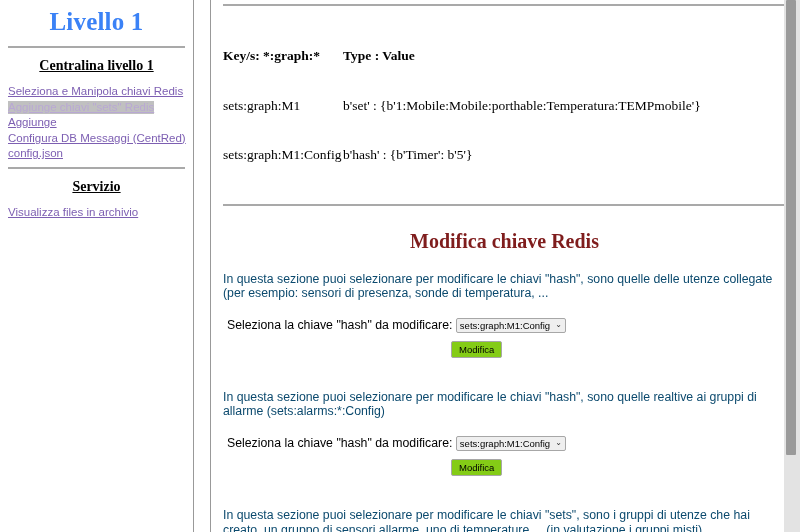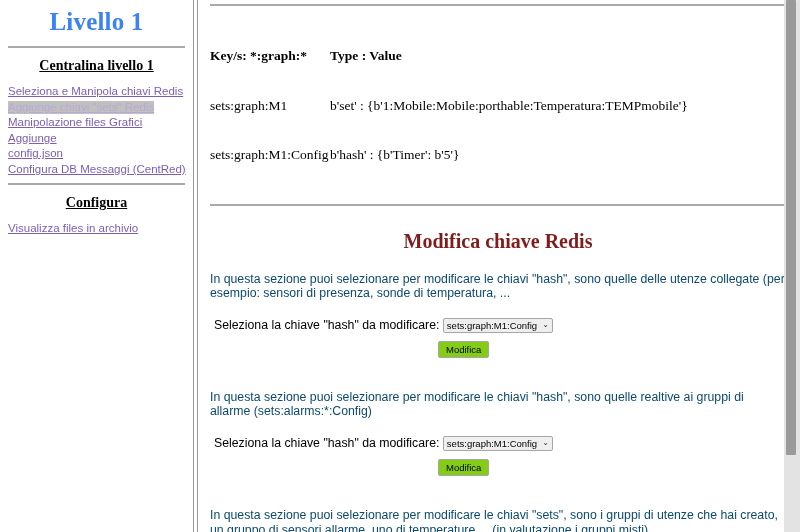--- a/index.html
+++ b/index.html
@@ -93,21 +93,21 @@
     border-left: 1px solid #999;
     position: relative;
     overflow: hidden;
     background: #fff;
   }
   #content-inner {
     box-sizing: border-box;
     border-left: 1px solid #999;
     height: 532px;
     padding: 0 14px 0 12px;
-    margin-left: 3px;
+    margin-left: 16px;
     position: relative;
   }
 
   hr.chr {
     border: 0;
     border-top: 2px solid #a9a9a9;
     margin: 0;
     height: 0;
   }
 
@@ -229,29 +229,28 @@
 
     <div class="side-title">Livello 1</div>
 
     <hr class="rule">
 
     <div class="side-sub">Centralina livello 1</div>
 
     <ul class="link-list">
       <li><a href="#" class="navlink">Seleziona e Manipola chiavi Redis</a></li>
       <li><a href="#" class="navlink selected">Aggiunge chiavi "sets" Redis</a></li>
-      <li><a href="#" class="navlink">Manipolazione files Grafici</a></li>
       <li><a href="#" class="navlink">Aggiunge</a></li>
+      <li><a href="#" class="navlink">Configura DB Messaggi (CentRed)</a></li>
       <li><a href="#" class="navlink">config.json</a></li>
-      <li><a href="#" class="navlink">Configura DB Messaggi (CentRed)</a></li>
     </ul>
 
     <hr class="rule">
 
-    <div class="side-sub">Configura</div>
+    <div class="side-sub">Servizio</div>
 
     <ul class="link-list service-links">
       <li><a href="#" class="navlink">Visualizza files in archivio</a></li>
     </ul>
   </div>
 
   <div id="content">
     <div id="content-inner">
 
       <div style="height:4px"></div>

